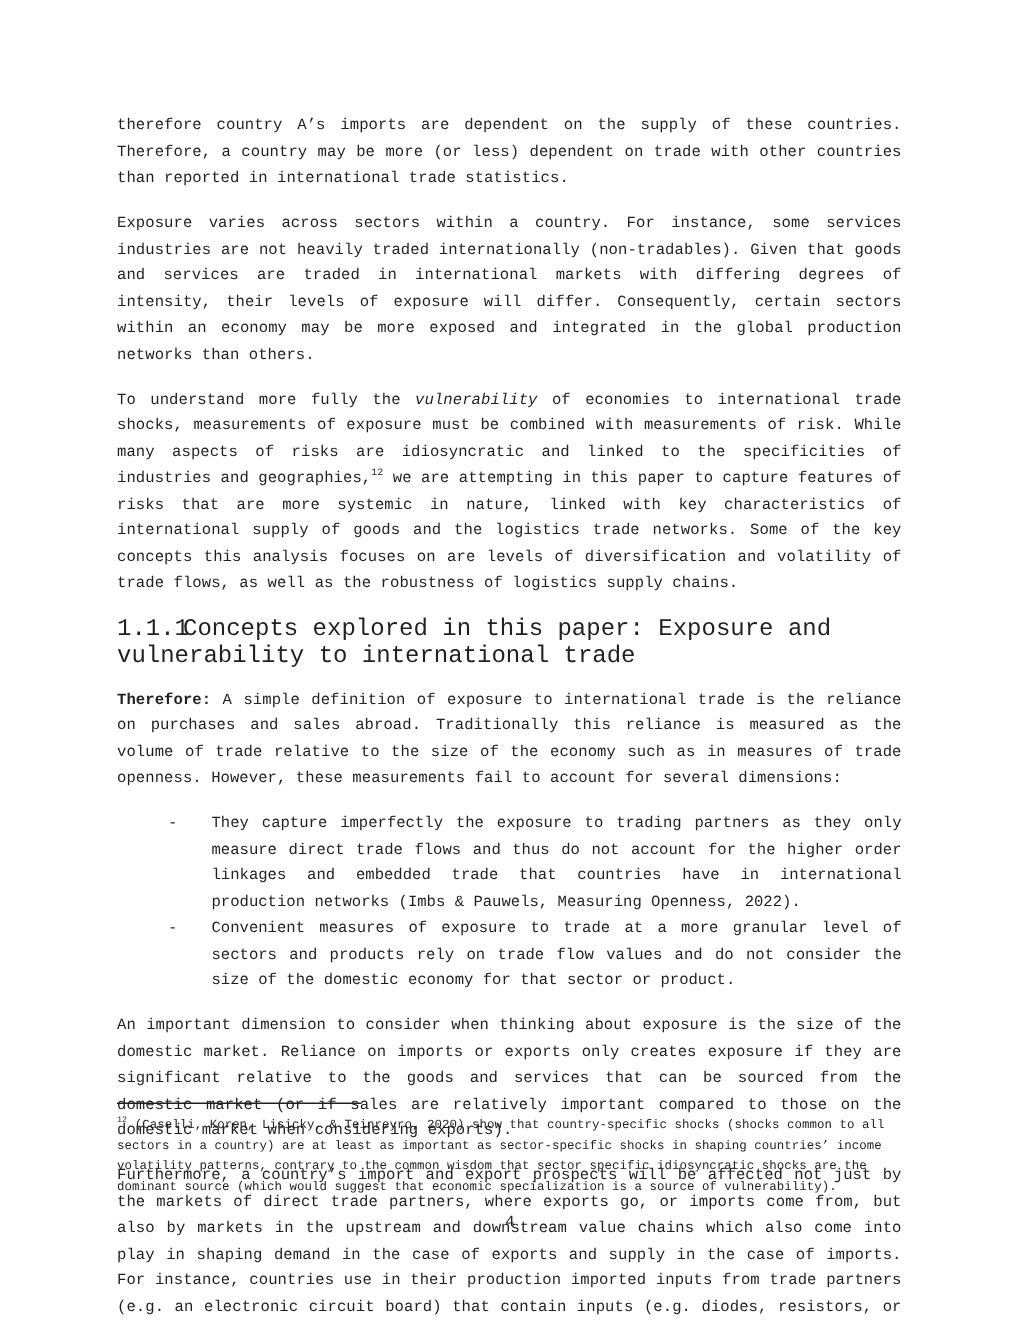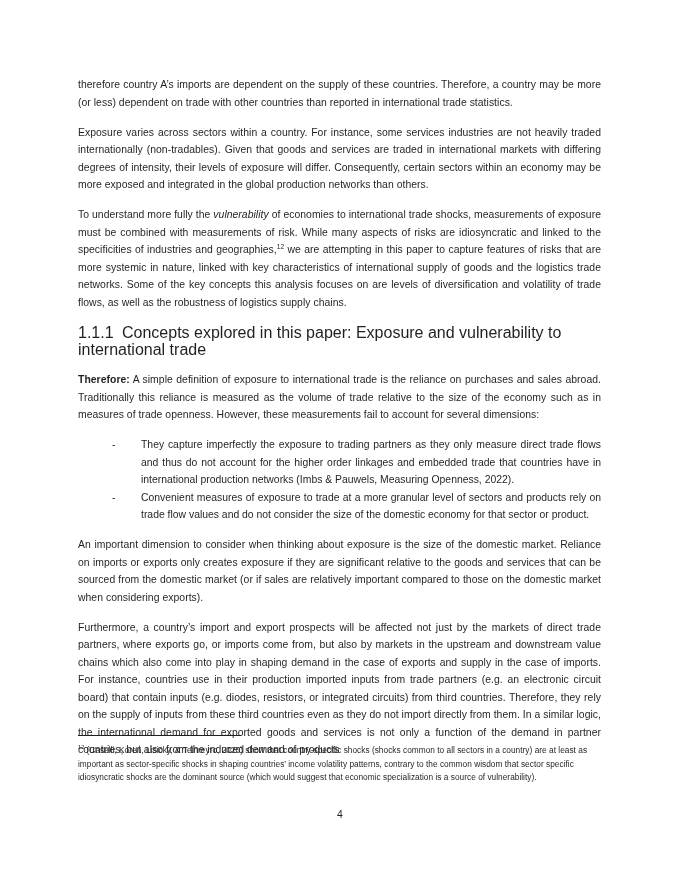--- a/index.html
+++ b/index.html
@@ -13,20 +13,21 @@
     font-family: "Liberation Sans", sans-serif;
     color: #231f20;
     -webkit-font-smoothing: antialiased;
   }
   .page {
     position: relative;
     width: 680px;
     height: 880px;
     background: #ffffff;
     box-sizing: border-box;
+    font-family: Liberation Mono, monospace;
   }
   .content {
     position: absolute;
     left: 78px;
     top: 76px;
     width: 523px;
   }
   p.body {
     margin: 0 0 12.5px 0;
     font-size: 10.4px;

